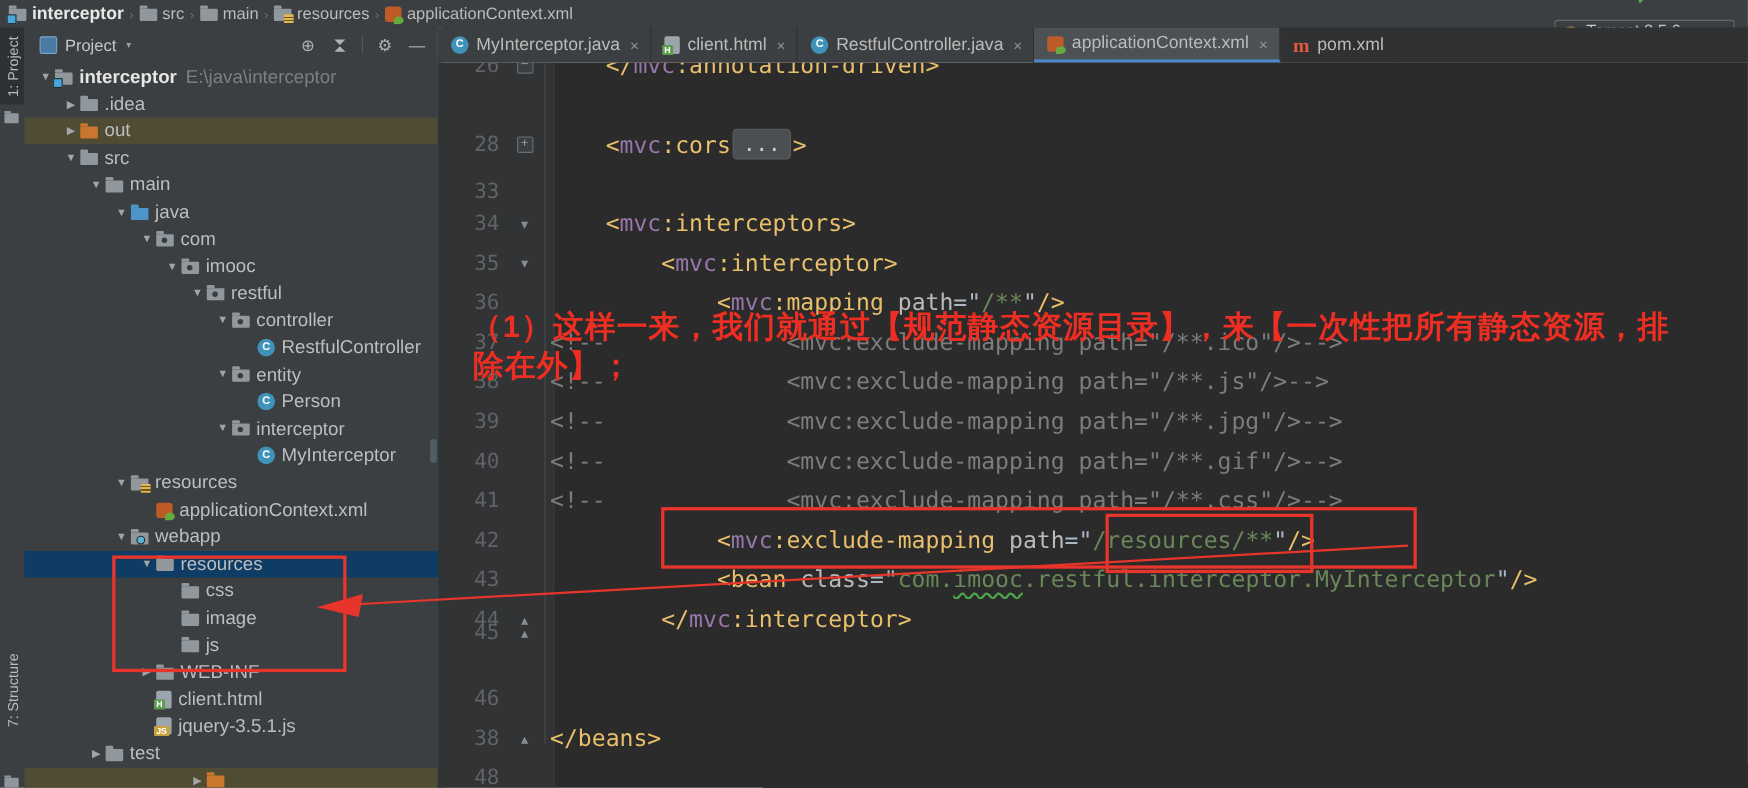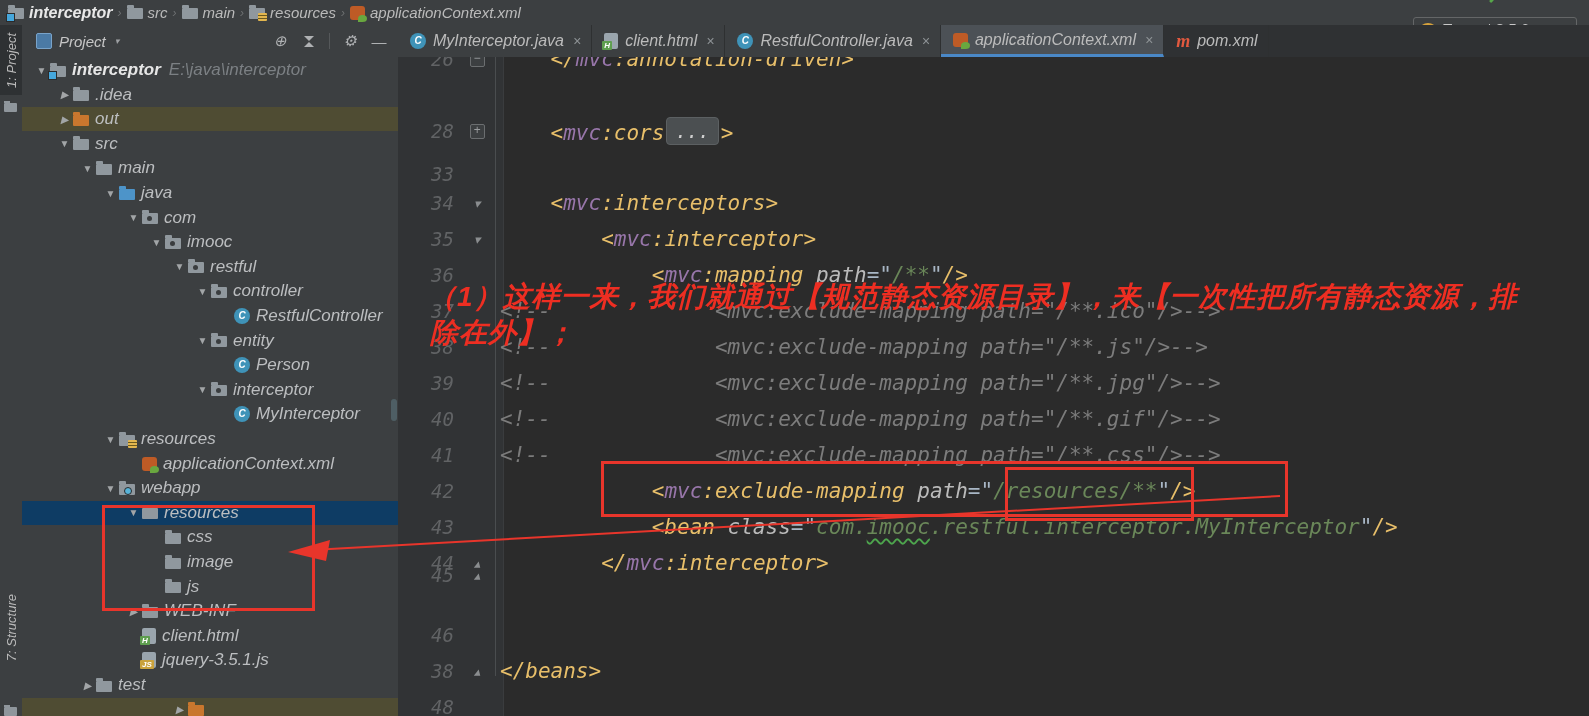--- a/index.html
+++ b/index.html
@@ -1,17 +1,17 @@
 <!DOCTYPE html>
 <html><head>
 <meta charset="utf-8">
 <style>
   html,body{margin:0;padding:0;width:1589px;height:716px;overflow:hidden;background:#2B2B2B;
     font-family:"Liberation Sans",sans-serif;-webkit-font-smoothing:antialiased;}
-  #page{position:absolute;inset:0;width:1589px;height:716px;background:#ffffff;font-style:italic;}
+  #page{position:absolute;inset:0;width:1589px;height:716px;background:#ffffff;}
 
   
   #titlebar{position:absolute;left:0;top:0;width:1589px;height:25px;background:#3C3F41;
     border-bottom:1px solid #2F3133;display:flex;align-items:center;color:#BBBBBB;font-size:15px;}
   #crumbs{display:flex;align-items:center;padding-left:6px;white-space:nowrap;overflow:hidden;flex:1;}
   .crumb{display:flex;align-items:center;gap:5px;margin:0 2px;cursor:default;}
   .crumb .lbl{color:#BBBBBB;}
   .crumb.root .lbl{color:#E8E8E8;font-weight:bold;font-size:16px;}
   .crumb-sep{color:#6E7173;margin:0 3px;font-size:12px;}
   #title-right{display:flex;align-items:center;gap:10px;padding-right:16px;flex-direction:column;}

